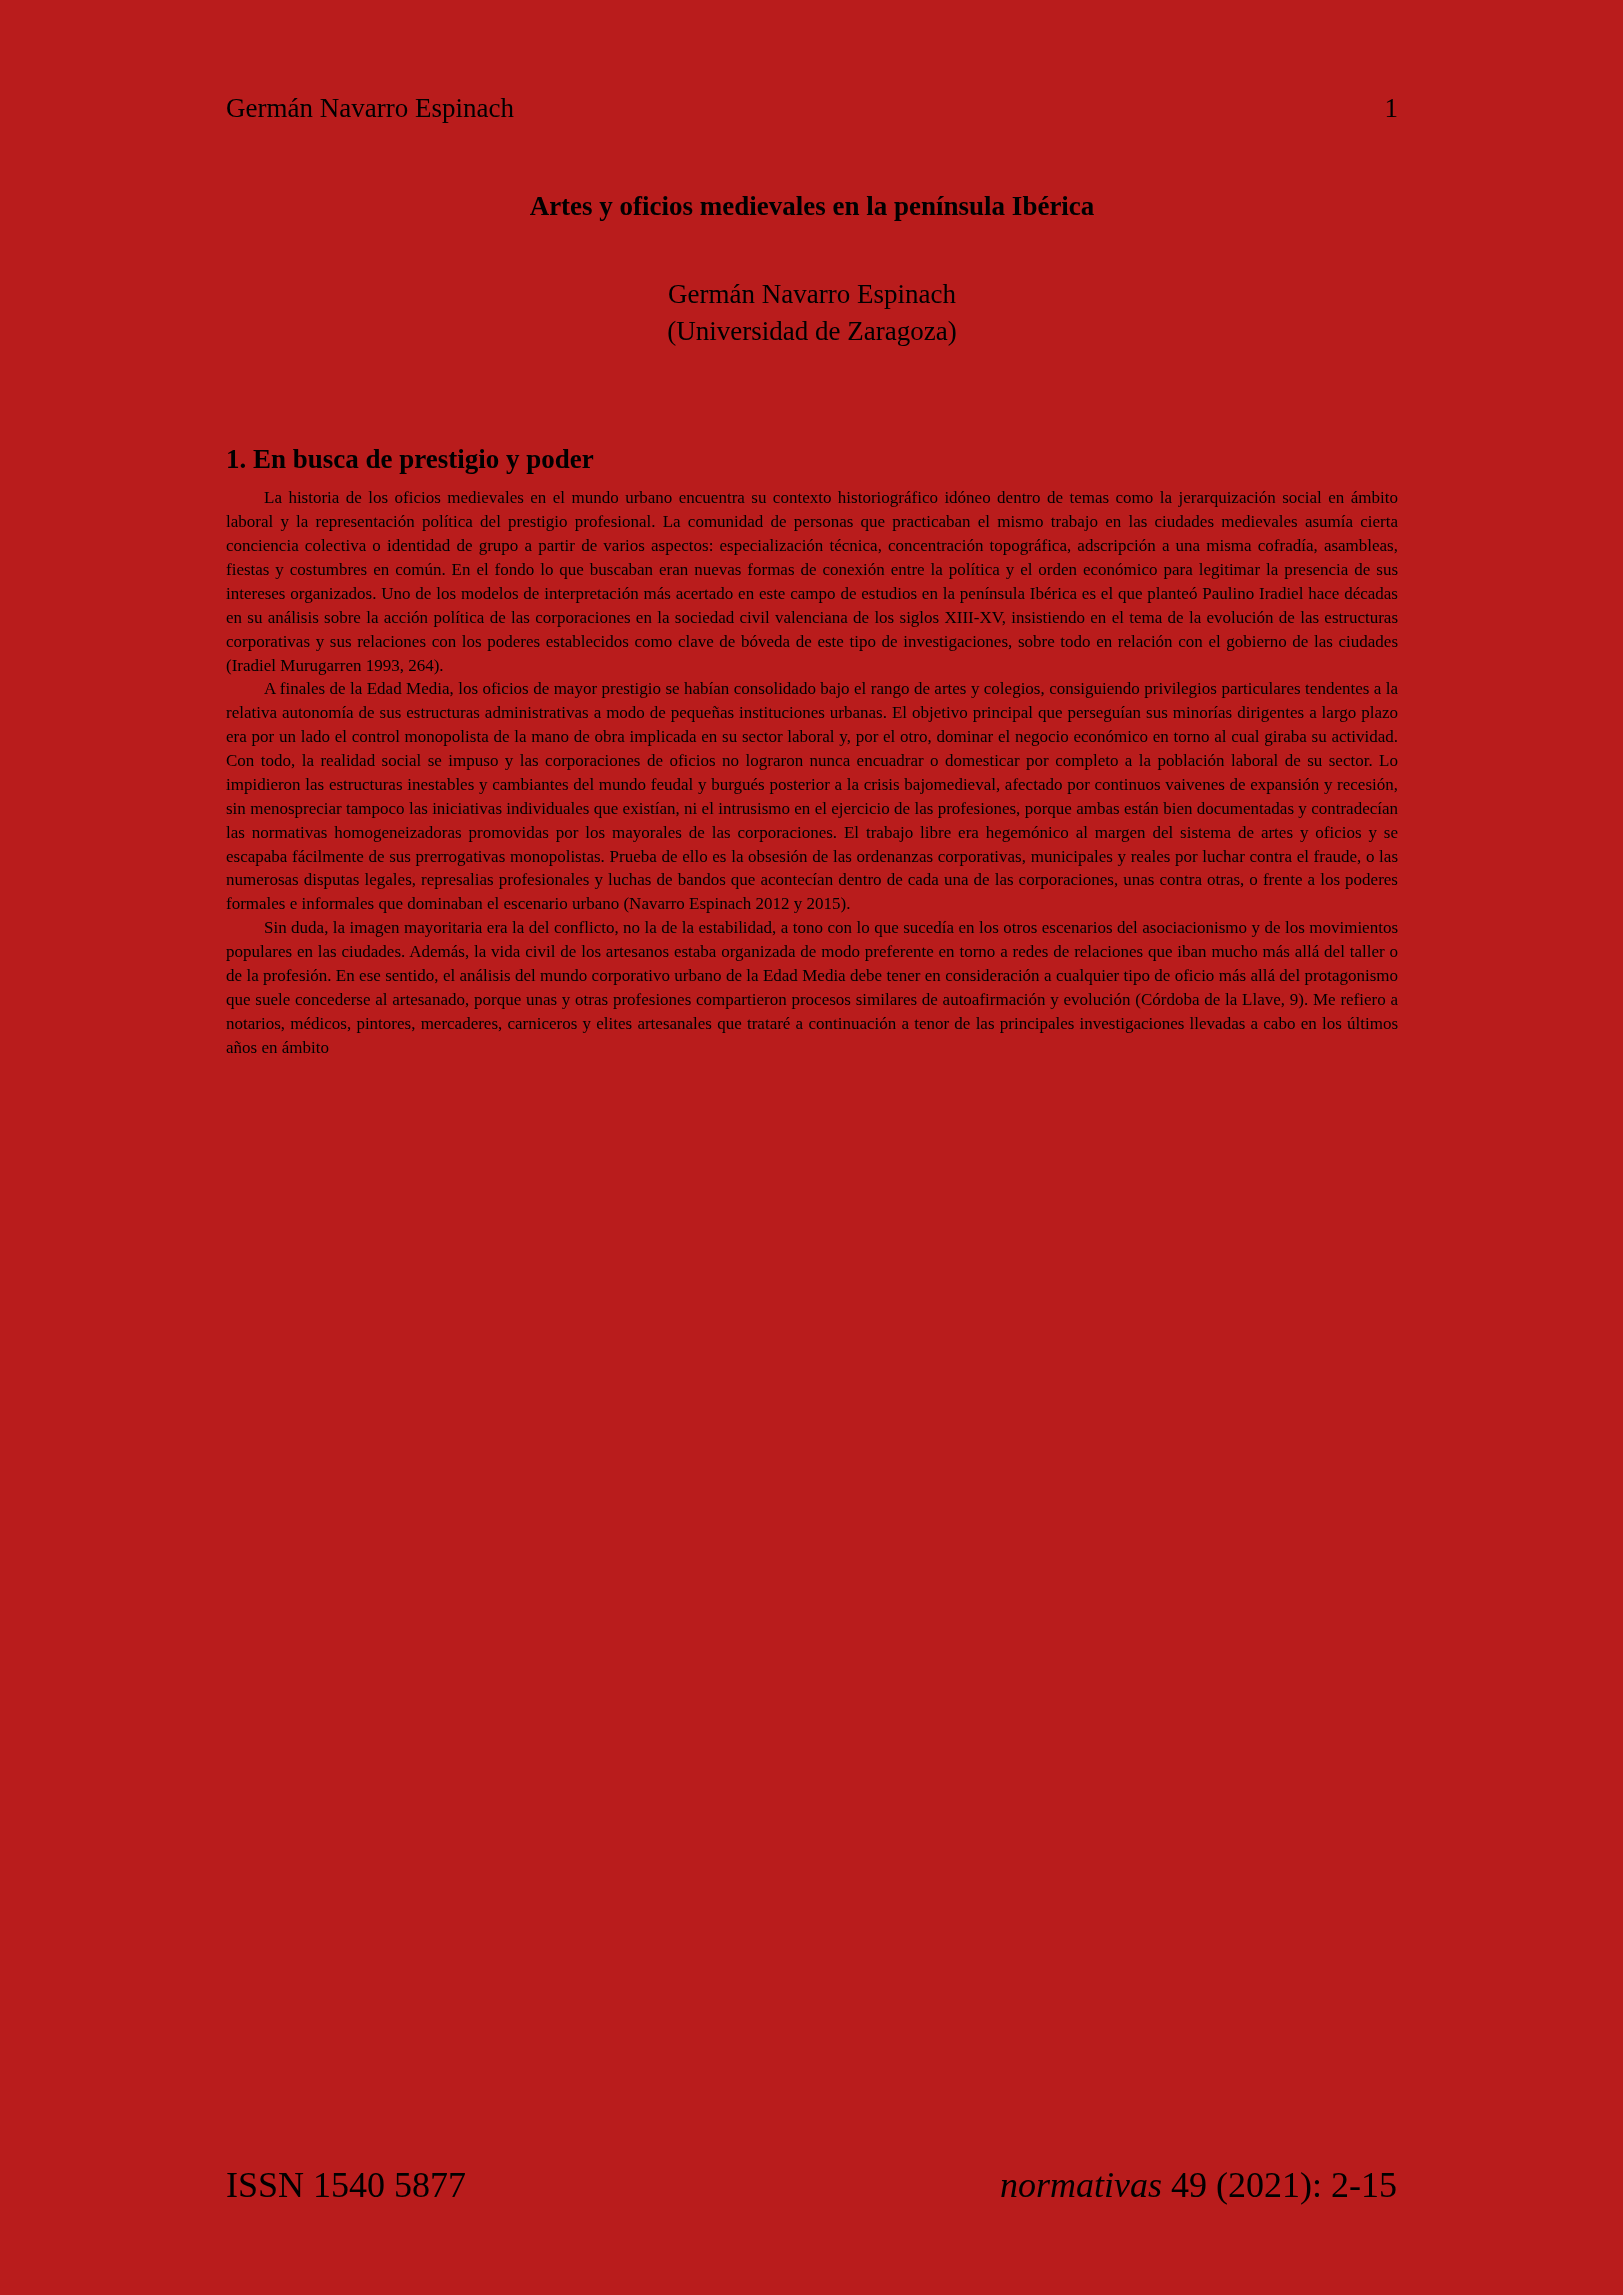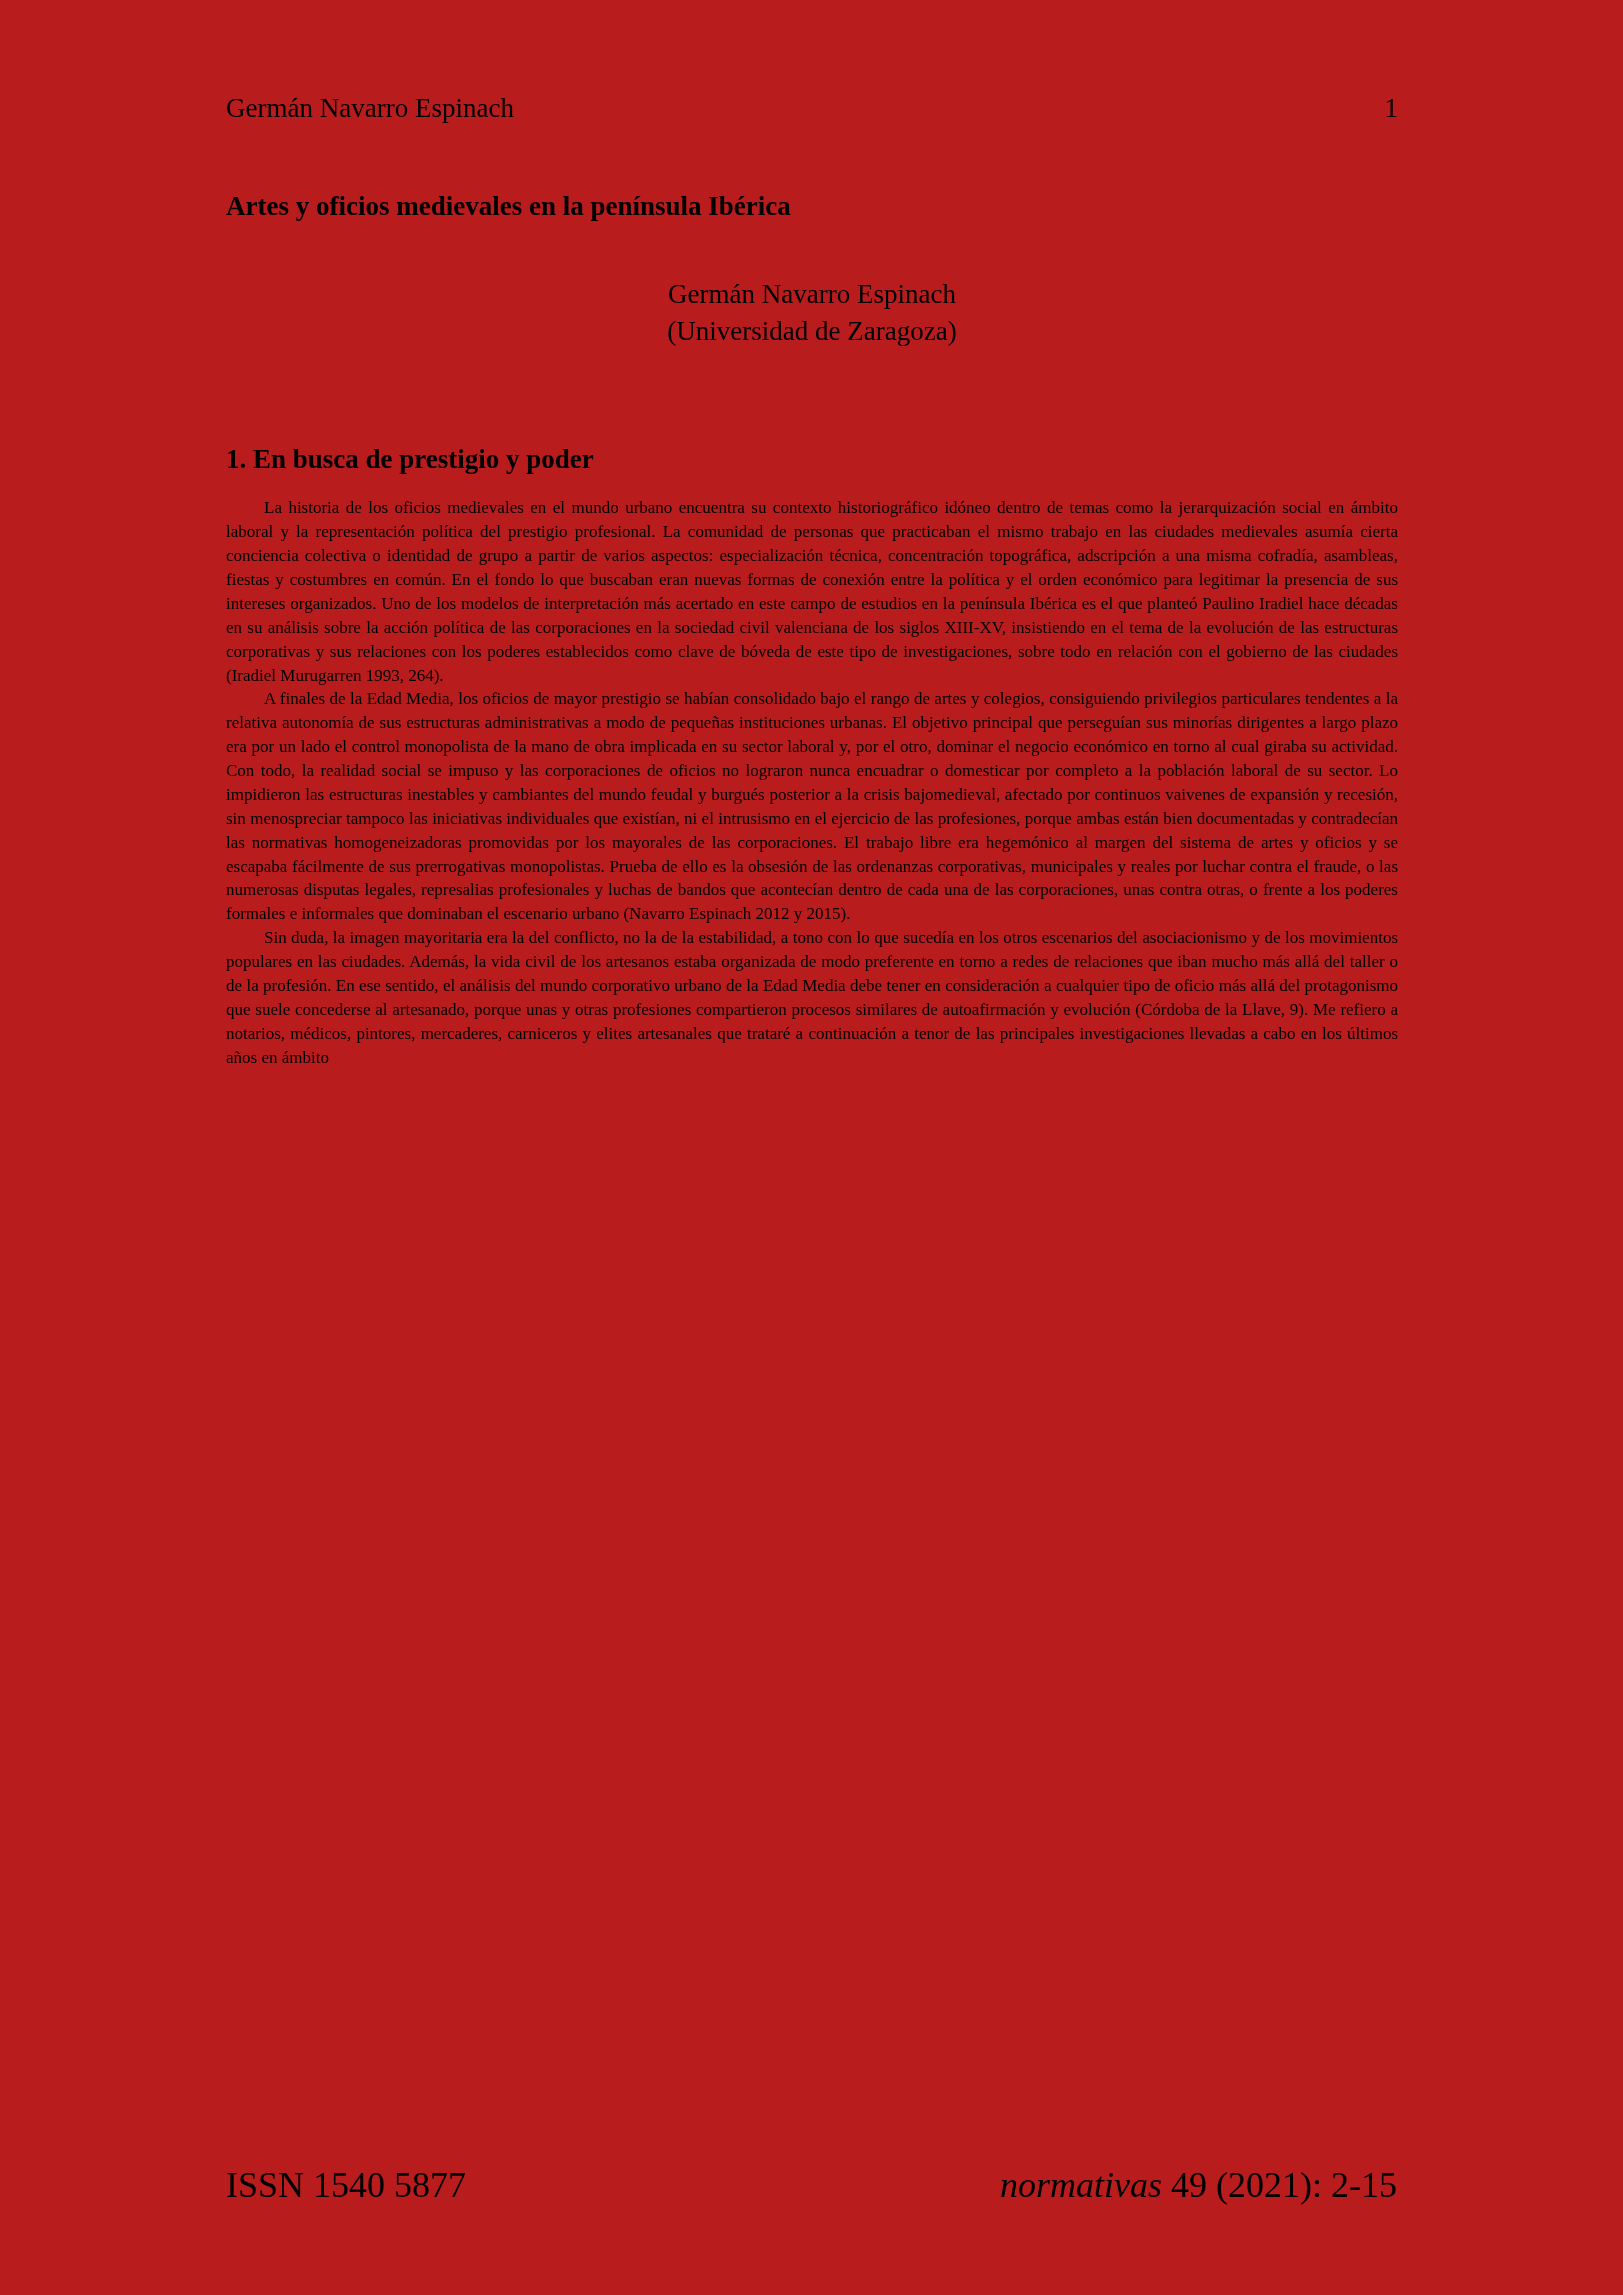--- a/index.html
+++ b/index.html
@@ -31,39 +31,40 @@
     align-items: baseline;
     font-size: 27px;
     line-height: 1.25;
     margin-bottom: 63px;
   }
   .running-head-author { white-space: pre; }
   .running-head-page { white-space: pre; }
 
   
   .article-title {
+    text-align: center;
     font-weight: bold;
     font-size: 27px;
     line-height: 1.3;
     margin: 0 0 52px 0;
   }
   .author-block {
     text-align: center;
     font-size: 27px;
     line-height: 1.38;
     margin: 0 0 92px 0;
   }
   .author-block div { white-space: pre; }
 
   
   .section-heading {
     font-weight: bold;
     font-size: 27px;
     line-height: 1.3;
-    margin: 0 0 19px 0;
+    margin: 0 0 9px 0;
   }
   p.body-par {
     margin: 0;
     font-size: 17px;
     line-height: 1.405;
     text-align: justify;
     text-justify: inter-word;
     text-indent: 38px;
     hyphens: none;
     -webkit-hyphens: none;

